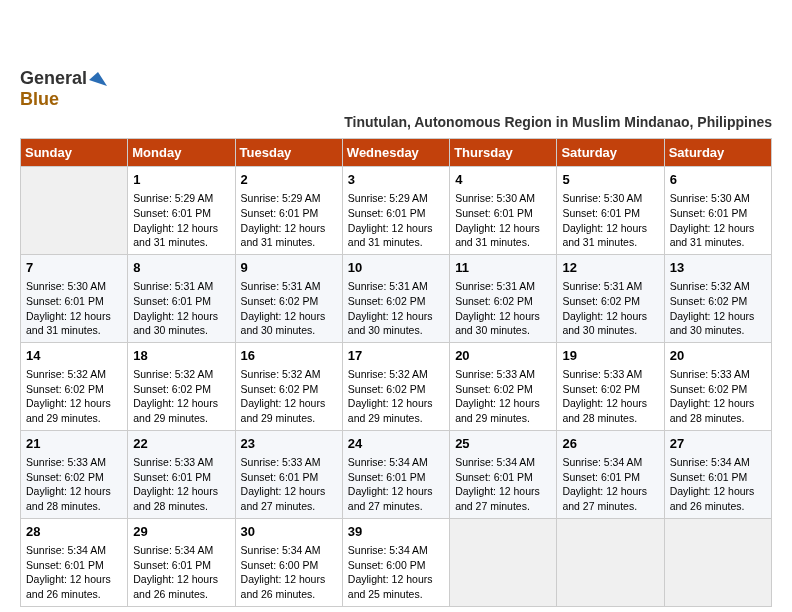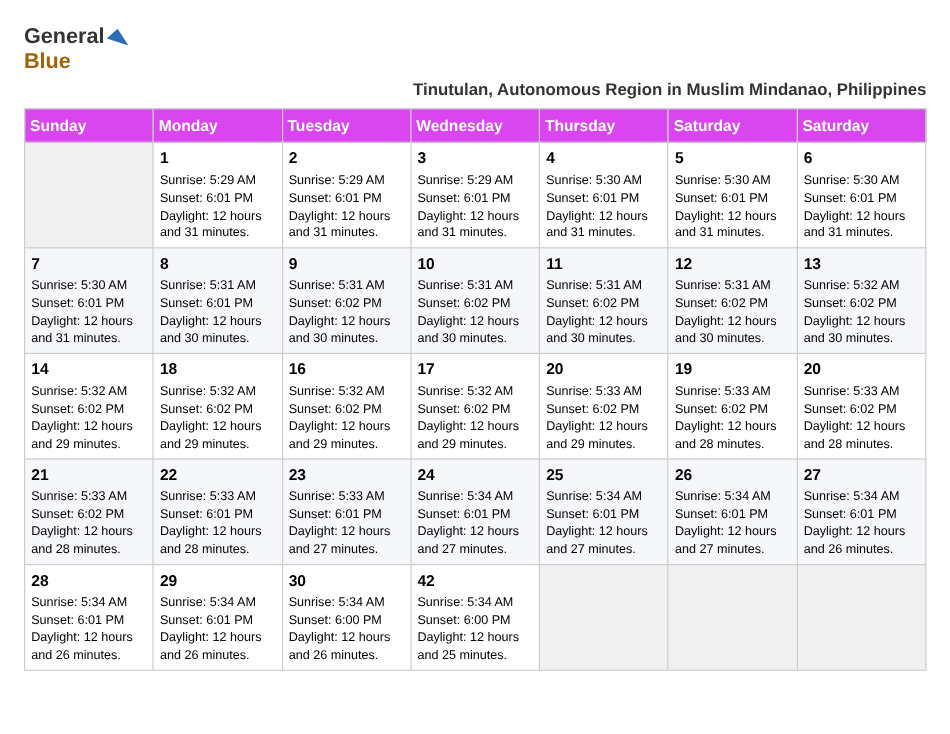--- a/index.html
+++ b/index.html
@@ -17,41 +17,42 @@
       margin-bottom: 4px;
     }
     .logo {
       display: flex;
       flex-direction: column;
       align-items: flex-start;
     }
     .logo-row {
       display: flex;
       align-items: center;
+      margin-top: 48px;
     }
     .month-title {
       font-size: 36px;
       font-weight: bold;
       color: #333;
       text-align: right;
     }
     .subtitle {
       text-align: right;
       font-size: 14px;
       color: #333;
       margin-bottom: 8px;
       font-weight: 600;
     }
     table {
       width: 100%;
       border-collapse: collapse;
       table-layout: fixed;
     }
     th {
-      background: #d946ef;
+      background: #c2410c;
       color: #fff;
       font-size: 13px;
       font-weight: bold;
       padding: 6px 4px;
       text-align: left;
       border: 1px solid #ccc;
     }
     td {
       vertical-align: top;
       border: 1px solid #ccc;
@@ -321,21 +322,21 @@
           <div>and 26 minutes.</div>
         </td>
         <td>
           <span class="day-num">30</span>
           <div>Sunrise: 5:34 AM</div>
           <div>Sunset: 6:00 PM</div>
           <div>Daylight: 12 hours</div>
           <div>and 26 minutes.</div>
         </td>
         <td>
-          <span class="day-num">42</span>
+          <span class="day-num">39</span>
           <div>Sunrise: 5:34 AM</div>
           <div>Sunset: 6:00 PM</div>
           <div>Daylight: 12 hours</div>
           <div>and 25 minutes.</div>
         </td>
         <td class="empty"></td>
         <td class="empty"></td>
         <td class="empty"></td>
       </tr>
     </tbody>

